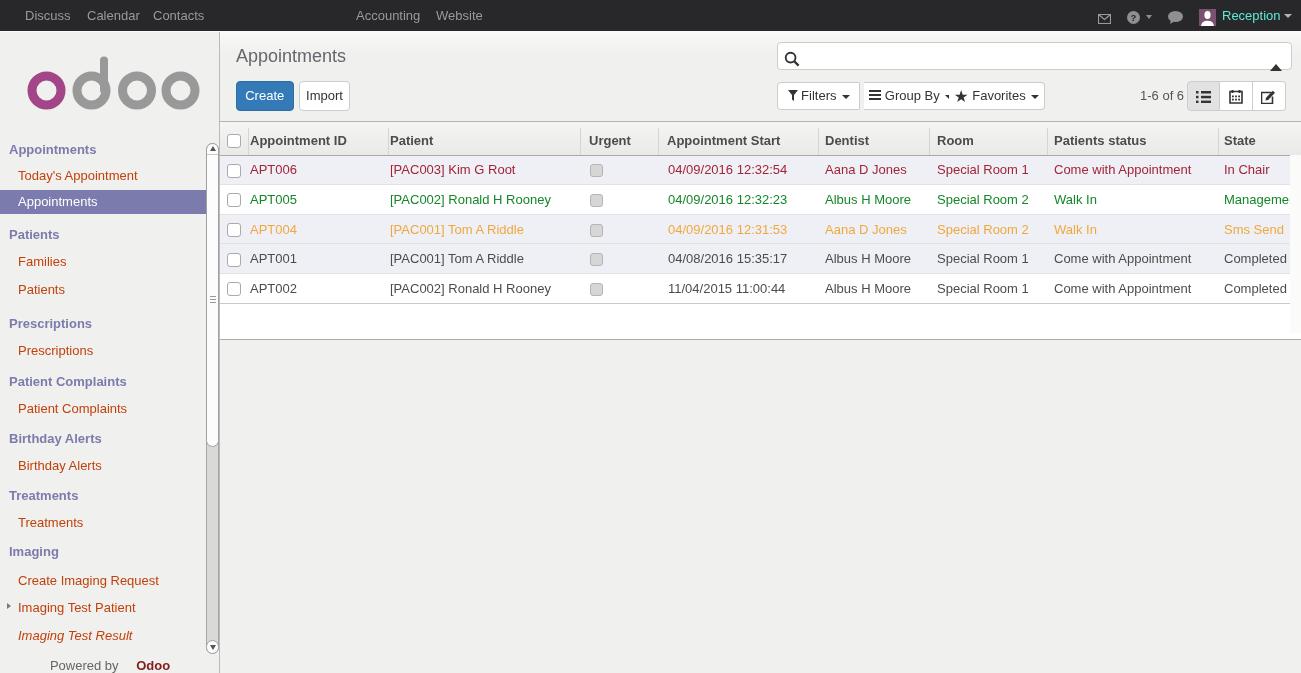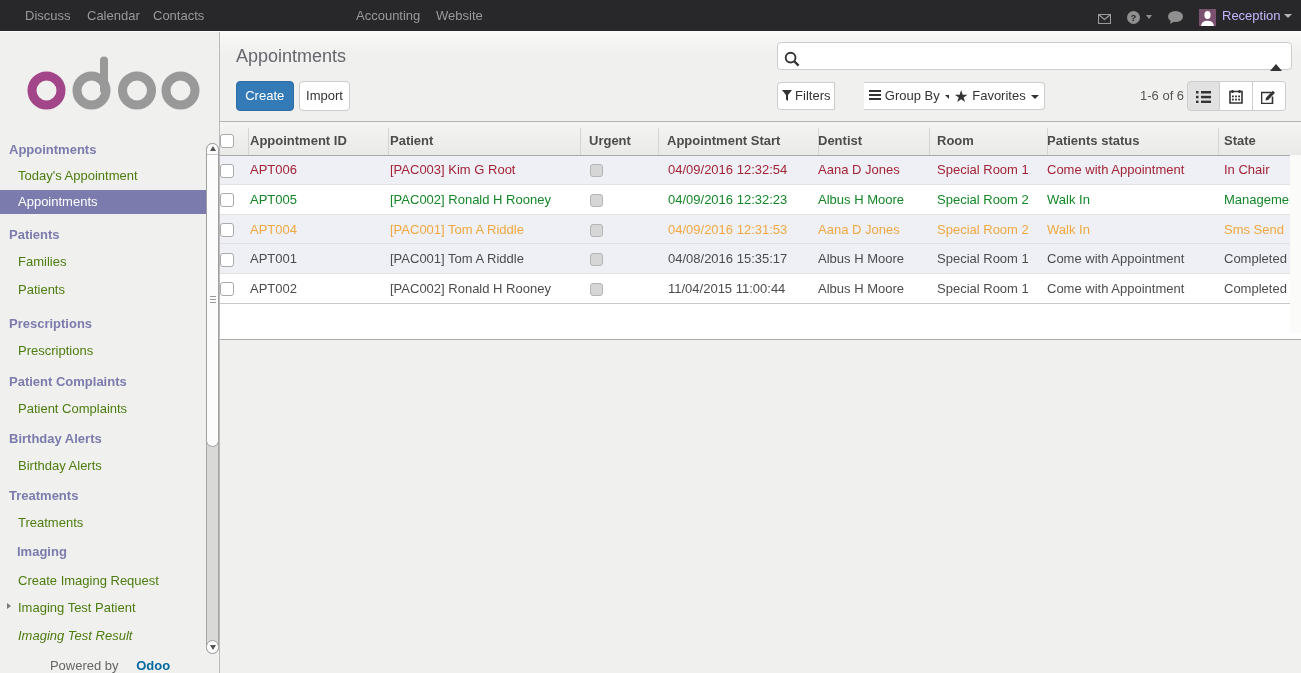--- a/index.html
+++ b/index.html
@@ -12,25 +12,25 @@
 #navline { position:absolute; left:0; top:31px; width:1301px; height:2px; background:#fafaf8; }
 #ctgrad { position:absolute; left:220px; top:33px; width:1081px; height:20px; background:linear-gradient(#f9f9f7, #f0f0ee); }
 .nav-item { position:absolute; top:0; height:32px; line-height:32px; font-size:13px; color:#9a9a9a; }
 .nav-active { position:absolute; left:213px; top:2px; width:133px; height:28px; line-height:28px;
   text-align:center; background:#0a0a0a; color:#fff; font-size:13px; }
 
 
 #sidebar { position:absolute; left:0; top:32px; width:220px; height:641px; background:#f0f0ee;
   border-right:1px solid #b9b9b9; }
 .sec-h { position:absolute; left:9px; font-size:13px; font-weight:bold; color:#7c7bad; }
-.m-item { position:absolute; left:18px; font-size:13px; color:#4d7c0f; }
+.m-item { position:absolute; left:18px; font-size:13px; color:#c2410c; }
 #active-item { position:absolute; left:0; top:190px; width:206px; height:24px; background:#7c7bad; }
 #active-item span { position:absolute; left:18px; top:4px; color:#fff; font-size:13px; }
 #powered { position:absolute; left:0; width:220px; text-align:center; font-size:13px; color:#666; }
-#powered b { color:#0369a1;margin-left:14px; }
+#powered b { color:#7f1d1d;margin-left:14px; }
 
 
 #sb-track { position:absolute; left:206px; top:111px; width:13px; height:511px;
   background:#d9d9d7; border:1px solid #a5a5a5; border-radius:7px; }
 #sb-thumb { position:absolute; left:206px; top:111px; width:13px; height:304px;
   background:#fcfcfc; border:1px solid #a0a0a0; border-radius:7px; }
 #sb-btm { position:absolute; left:206px; top:607.5px; width:13px; height:14.5px;
   background:#fcfcfc; border:1px solid #a0a0a0; border-radius:7px; }
 .grip { position:absolute; left:209.5px; width:6px; height:1px; background:#9a9a9a; }
 .sb-ar { position:absolute; left:209.5px; width:0; height:0;
@@ -59,21 +59,21 @@
   border-bottom:1px solid #a9a9a9; vertical-align:middle; }
 .vsep { position:absolute; top:6px; width:1px; height:27px; background:#d4d4d4; }
 td { height:29.66px; font-size:13px; color:#4c4c4c; border-bottom:1px solid #e2e2e2; overflow:hidden; white-space:nowrap; }
 tbody tr:last-child td { border-bottom:1px solid #c9c9c9; }
 tr.stripe td { background:#eff0f6; }
 tr.maroon td { color:#a32437; }
 tr.green td { color:#148728; }
 tr.orange td { color:#f0a83e; }
 .cb { width:14px; height:14px; background:#fff; border:1px solid #aaa; border-radius:3px; display:inline-block; vertical-align:middle; }
 .cbd { width:13px; height:13px; background:#d6d6d6; border:1px solid #b5b5b5; border-radius:3px; display:inline-block; vertical-align:middle; }
-.p5 { padding-left:2px; } .p6 { padding-left:6px; } .p7 { }
+.p5 { padding-left:2px; } .p6 { padding-left:6px; } .p7 { padding-left:7px; }
 .p8 { padding-left:8px; } .p9 { padding-left:9px; } .p10 { padding-left:10px; }
 </style>
 </head>
 <body>
 <div id="navbar">
   <span class="nav-item" style="left:25px;">Discuss</span>
   <span class="nav-item" style="left:87px;">Calendar</span>
   <span class="nav-item" style="left:153px;">Contacts</span>
   <span class="nav-item" style="left:356px;">Accounting</span>
   <span class="nav-item" style="left:436px;">Website</span>
@@ -88,21 +88,21 @@
   <span class="abs" style="left:1146px; top:15px; width:0; height:0; border-left:3.8px solid transparent; border-right:3.8px solid transparent; border-top:4.6px solid #8f8f8f;"></span>
   <svg class="abs" style="left:1168px; top:11px;" width="15" height="14" viewBox="0 0 15 14">
     <ellipse cx="7.5" cy="5.5" rx="7.5" ry="5.5" fill="#8f8f8f"></ellipse>
     <path d="M3 9 L2 13 L7 10 Z" fill="#8f8f8f"></path>
   </svg>
   <svg class="abs" style="left:1199px; top:9px;" width="17" height="17" viewBox="0 0 17 17">
     <rect width="17" height="17" fill="#7b5170"></rect>
     <ellipse cx="8.5" cy="6" rx="3.1" ry="4" fill="#fff"></ellipse>
     <path d="M2 17 Q2.6 11.8 8.5 11.8 Q14.4 11.8 15 17 Z" fill="#fff"></path>
   </svg>
-  <span class="nav-item" style="left:1222px; color:#c4b5fd;">Reception</span>
+  <span class="nav-item" style="left:1222px; color:#5eead4;">Reception</span>
   <span class="abs" style="left:1284px; top:14px; width:0; height:0; border-left:4px solid transparent; border-right:4px solid transparent; border-top:4px solid #b5b5b5;"></span>
 </div>
 
 <div id="navline"></div>
 <div id="ctgrad"></div>
 <div id="sidebar">
   <svg class="abs" style="left:26px; top:24px;" width="176" height="68" viewBox="0 0 176 68">
     <g fill="none" stroke-width="9">
       <circle cx="20.5" cy="34.5" r="14.5" stroke="#a24689"></circle>
       <circle cx="65.5" cy="34.5" r="14.5" stroke="#999"></circle>
@@ -120,21 +120,21 @@
   <div class="m-item" style="top:222px;">Families</div>
   <div class="m-item" style="top:250px;">Patients</div>
   <div class="sec-h" style="top:284px;">Prescriptions</div>
   <div class="m-item" style="top:311px;">Prescriptions</div>
   <div class="sec-h" style="top:342px;">Patient Complaints</div>
   <div class="m-item" style="top:369px;">Patient Complaints</div>
   <div class="sec-h" style="top:399px;">Birthday Alerts</div>
   <div class="m-item" style="top:426px;">Birthday Alerts</div>
   <div class="sec-h" style="top:456px;">Treatments</div>
   <div class="m-item" style="top:483px;">Treatments</div>
-  <div class="sec-h" style="top:511.5px;margin-left:8px;">Imaging</div>
+  <div class="sec-h" style="top:511.5px;">Imaging</div>
   <div class="m-item" style="top:541px;">Create Imaging Request</div>
   <span class="abs" style="left:6.5px; top:570.5px; width:0; height:0; border-top:3.5px solid transparent; border-bottom:3.5px solid transparent; border-left:4.5px solid #7a7a7a;"></span>
   <div class="m-item" style="top:568px;">Imaging Test Patient</div>
   <div class="m-item" style="top:596px;font-style:italic;">Imaging Test Result</div>
   <div id="sb-track"></div>
   <div id="sb-thumb"></div>
   <span class="sb-ar" style="top:114px; border-bottom:5px solid #555;"></span>
   <div class="abs" style="left:207px; top:122px; width:11px; height:1px; background:#c9c9c9;"></div>
   <div class="grip" style="top:264px;"></div>
   <div class="grip" style="top:267px;"></div>
@@ -149,21 +149,21 @@
 <div class="btn" id="btn-import">Import</div>
 
 <div id="searchbox">
   <svg class="abs" style="left:6px; top:8px;" width="16" height="16" viewBox="0 0 17 17">
     <circle cx="7" cy="7" r="5.2" fill="none" stroke="#333" stroke-width="2"></circle>
     <line x1="11" y1="11" x2="15.5" y2="15.5" stroke="#333" stroke-width="2.4"></line>
   </svg>
   <span class="abs" style="right:9px; top:14px;"><span class="caret-u"></span></span>
 </div>
 
-<div class="btn" style="left:777px; top:82px; width:58px; height:28px; line-height:26px; border-radius:4px 0 0 4px;">
+<div class="btn" style="left:777px; top:82px; width:83px; height:28px; line-height:26px; border-radius:4px 0 0 4px;">
   <svg width="10" height="11" viewBox="0 0 10 11" style="vertical-align:-1px;">
       <path d="M0 0 H10 L6 5 V11 L4 9.5 V5 Z" fill="#333"></path>
     </svg>
   Filters<span class="caret-d"></span></div>
 <div class="btn" style="left:864px; top:82px; width:95px; height:28px; line-height:26px; border-radius:0; border-left:none;">
   <svg width="12" height="10" viewBox="0 0 12 10" style="vertical-align:0px;">
       <path d="M0 0h12v2h-12z M0 4h12v2h-12z M0 8h12v2h-12z" fill="#333"></path>
     </svg>
   Group By<span class="caret-d"></span></div>
 <div class="btn" style="left:949px; top:82px; width:95.5px; height:28px; line-height:26px; border-radius:0 4px 4px 0; border-left:none;"><span style="font-size:16.5px; vertical-align:-2px;">★</span> Favorites<span class="caret-d"></span></div>

